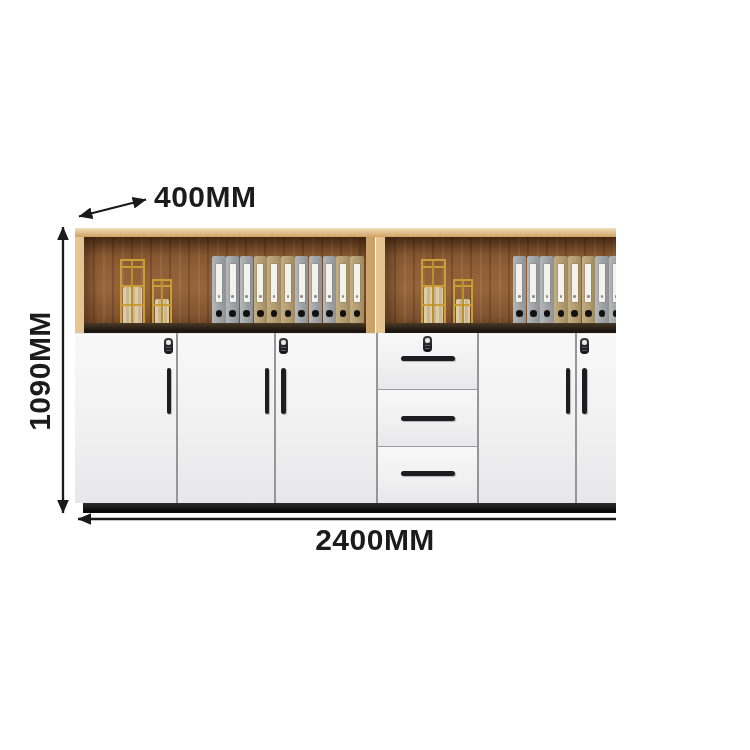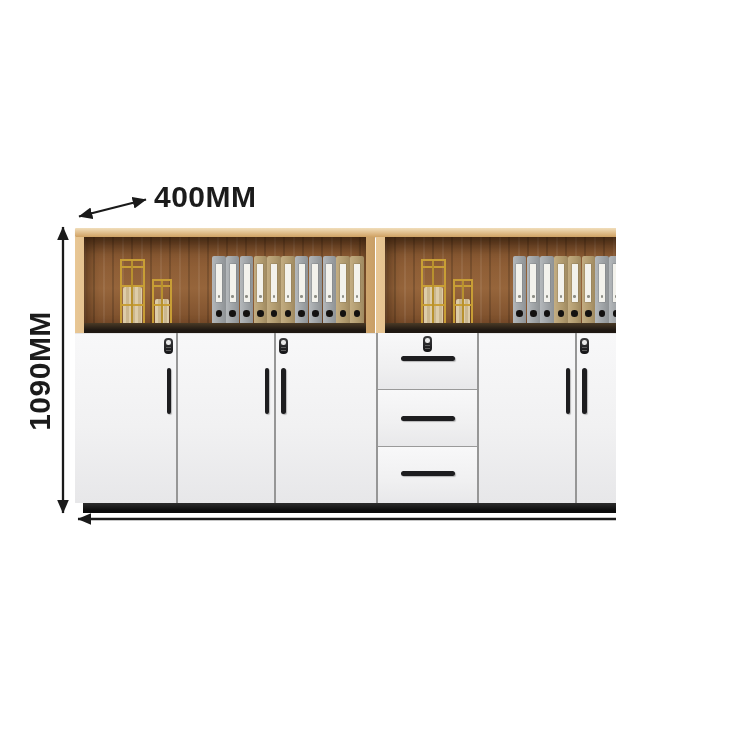--- a/index.html
+++ b/index.html
@@ -124,20 +124,21 @@
     </defs>
     <g stroke="#1a1a1a" stroke-width="2.3" fill="none">
       <line x1="79" y1="216.5" x2="146" y2="199.5" marker-start="url(#ah)" marker-end="url(#ah)"></line>
       <line x1="63" y1="227" x2="63" y2="513" marker-start="url(#ah)" marker-end="url(#ah)"></line>
       <line x1="78" y1="519" x2="672" y2="519" marker-start="url(#ah)" marker-end="url(#ah)"></line>
     </g>
   </svg>
 
   <div class="dim-label dim-depth">400MM</div>
   <div class="dim-label dim-height">1090MM</div>
+  <div class="dim-label dim-width">2400MM</div>
 
   <div class="cabinet">
     <div class="top-slab"></div>
 
     <div class="upper">
       <div class="unit">
         <div class="interior">
           <div class="basket tall">
             <div class="paper"></div>
             <div class="wires"></div>

